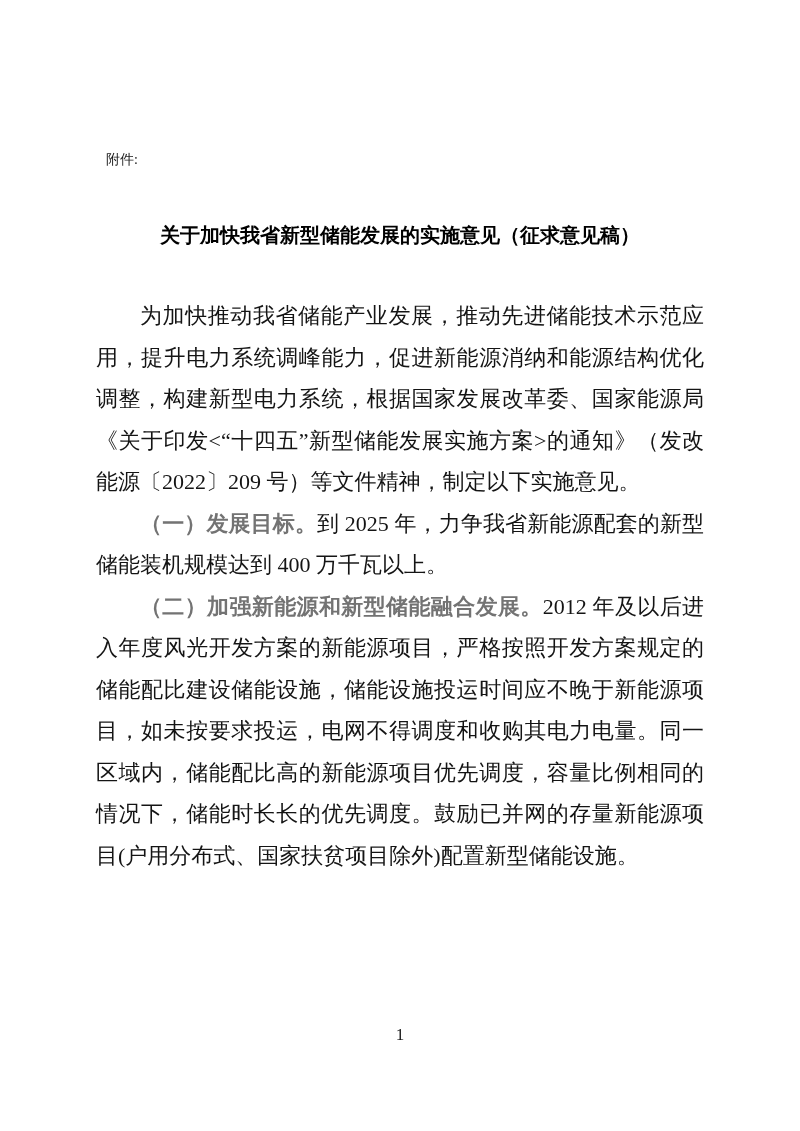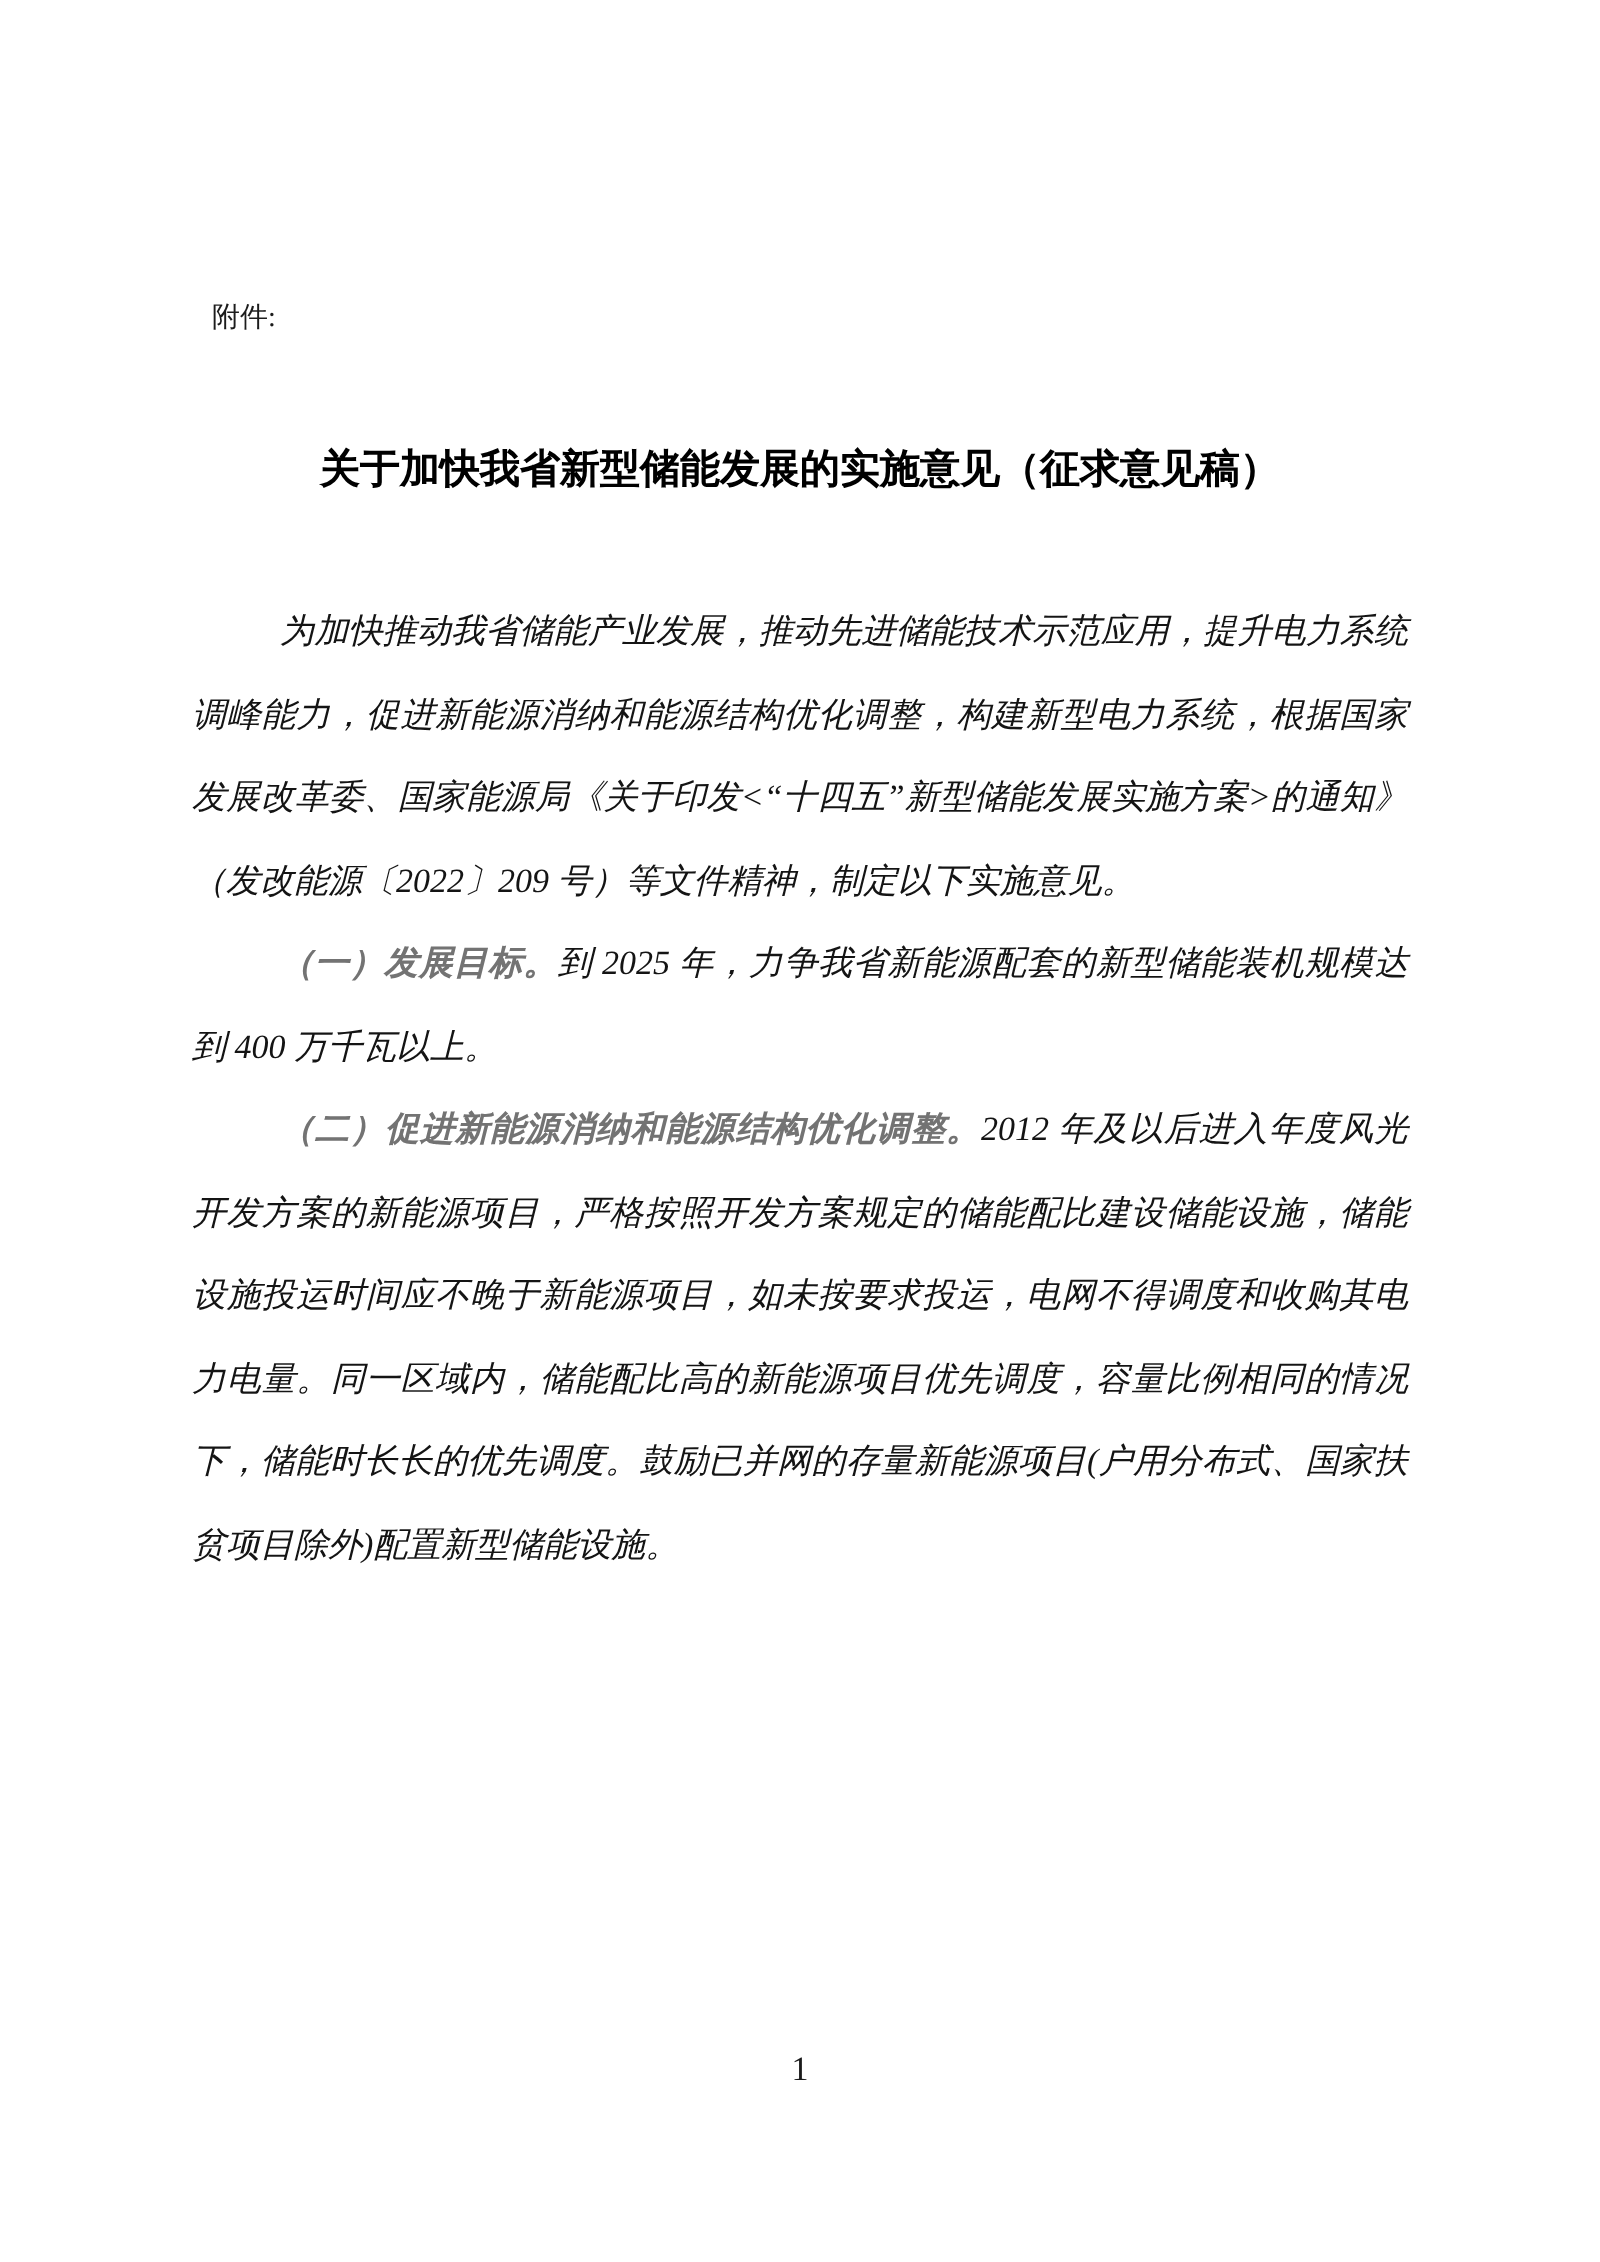--- a/index.html
+++ b/index.html
@@ -35,26 +35,25 @@
     line-height: 46px;
     text-align: center;
     color: #000000;
     font-family: "Liberation Serif", "DejaVu Serif", serif;
   }
   .body-block {
     margin-top: 37px;
   }
   .body-block p {
     margin: 0;
-    font-size: 17px;
+    font-size: 22px;
     line-height: 41.5px;
     text-align: justify;
     text-indent: 44px;
     color: #141414;
-    font-style: italic;
   }
   .body-block p.heading {
     font-weight: 700;
     font-family: "Liberation Sans", "DejaVu Sans", sans-serif;
     color: #000000;
   }
   .lead {
     font-weight: 700;
     color: #737373;
   }
@@ -79,19 +78,19 @@
 
     <h1 class="title">关于加快我省新型储能发展的实施意见（征求意见稿）</h1>
 
     <div class="body-block">
 
       <p><span>为加快推动我省储能产业发展，推动先进储能技术示范应用，提升电力系统调峰能力，促进新能源消纳和能源结构优化调整，构建新型电力系统，根据国家发展改革委、国家能源局《关于印发&lt;“十四五”新型储能发展实施方案&gt;的通知》（发改能源〔2022〕209 号）等文件精神，制定以下实施意见。</span></p>
 
 
       <p><b class="lead">（一）发展目标。</b><span>到 2025 年，力争我省新能源配套的新型储能装机规模达到 400 万千瓦以上。</span></p>
 
-      <p><b class="lead">（二）促进新能源消纳和能源结构优化调整。</b><span>2012 年及以后进入年度风光开发方案的新能源项目，严格按照开发方案规定的储能配比建设储能设施，储能设施投运时间应不晚于新能源项目，如未按要求投运，电网不得调度和收购其电力电量。同一区域内，储能配比高的新能源项目优先调度，容量比例相同的情况下，储能时长长的优先调度。鼓励已并网的存量新能源项目(户用分布式、国家扶贫项目除外)配置新型储能设施。</span></p>
+      <p><b class="lead">（二）加强新能源和新型储能融合发展。</b><span>2012 年及以后进入年度风光开发方案的新能源项目，严格按照开发方案规定的储能配比建设储能设施，储能设施投运时间应不晚于新能源项目，如未按要求投运，电网不得调度和收购其电力电量。同一区域内，储能配比高的新能源项目优先调度，容量比例相同的情况下，储能时长长的优先调度。鼓励已并网的存量新能源项目(户用分布式、国家扶贫项目除外)配置新型储能设施。</span></p>
 
     </div>
   </div>
 
   <div class="page-number">1</div>
 </div>
 
 </body></html>

